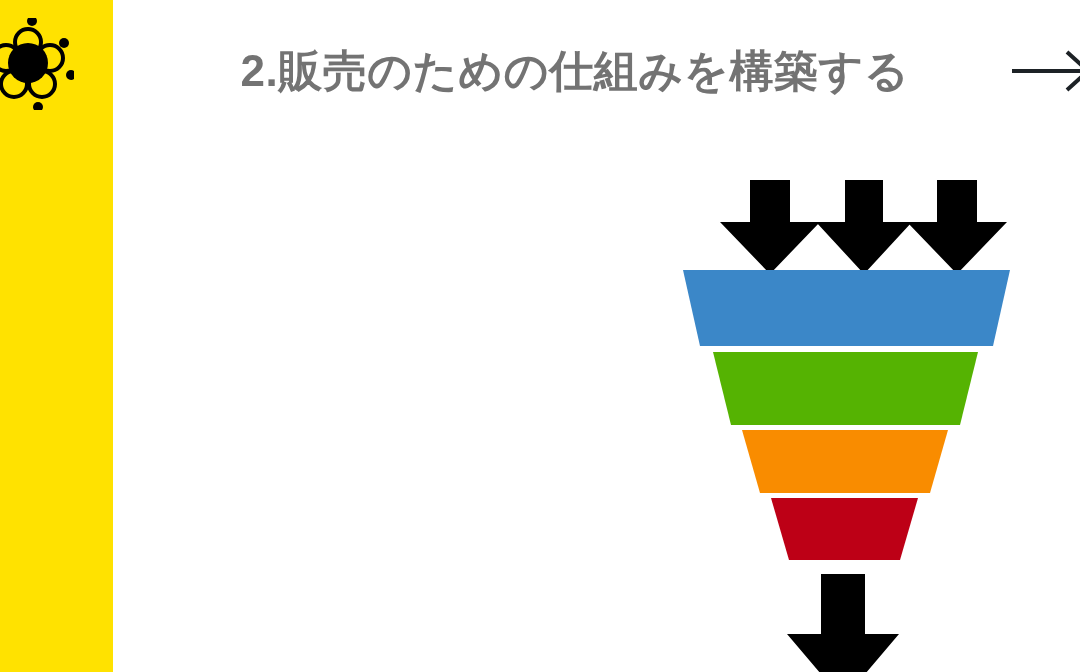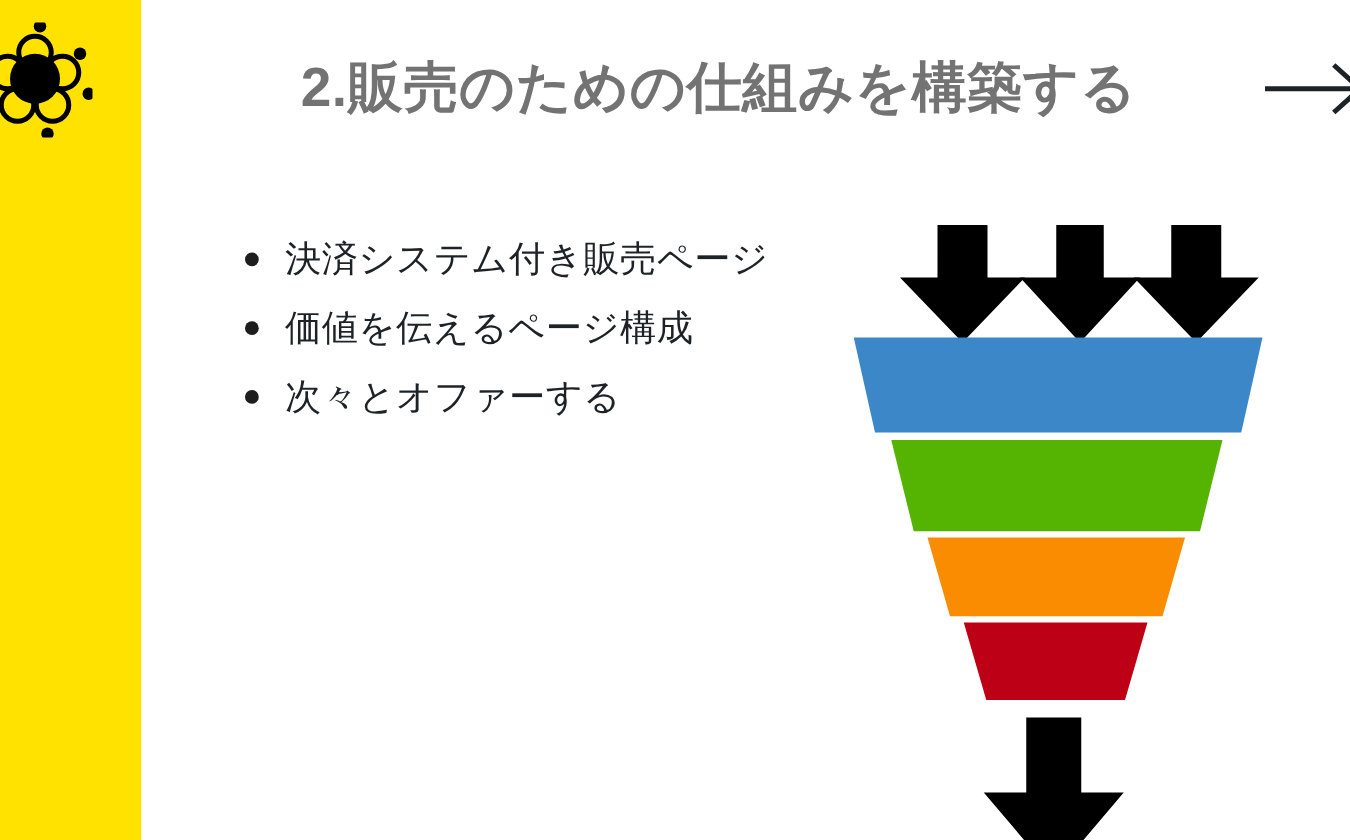--- a/index.html
+++ b/index.html
@@ -128,38 +128,20 @@
     <circle cx="2" cy="20" r="5" fill="#000000"></circle>
   </svg>
 
   <div id="title">2.販売のための仕組みを構築する</div>
 
   <svg id="title-arrow" viewBox="0 0 84 54">
     <line x1="0" y1="27" x2="74" y2="27" stroke="#1d2226" stroke-width="4"></line>
     <polyline points="55,8 76,27 55,46" fill="none" stroke="#1d2226" stroke-width="4" stroke-linecap="butt" stroke-linejoin="miter"></polyline>
   </svg>
 
-  <div id="bullets">
-
-    <div class="bullet-row">
-      <span class="bullet-dot"></span>
-      <span class="bullet-text">決済システム付き販売ページ</span>
-    </div>
-
-    <div class="bullet-row">
-      <span class="bullet-dot"></span>
-      <span class="bullet-text">価値を伝えるページ構成</span>
-    </div>
-
-    <div class="bullet-row">
-      <span class="bullet-dot"></span>
-      <span class="bullet-text">次々とオファーする</span>
-    </div>
-
-  </div>
 
   <svg id="funnel" viewBox="0 0 440 502">
 
     <g>
       <path d="M110 10 h40 v42 h30 l-50 52 l-50 -52 h30 z" fill="#000000"></path>
     </g>
     <g>
       <path d="M205 10 h38 v42 h29 l-48 52 l-48 -52 h29 z" fill="#000000"></path>
     </g>
     <g>

